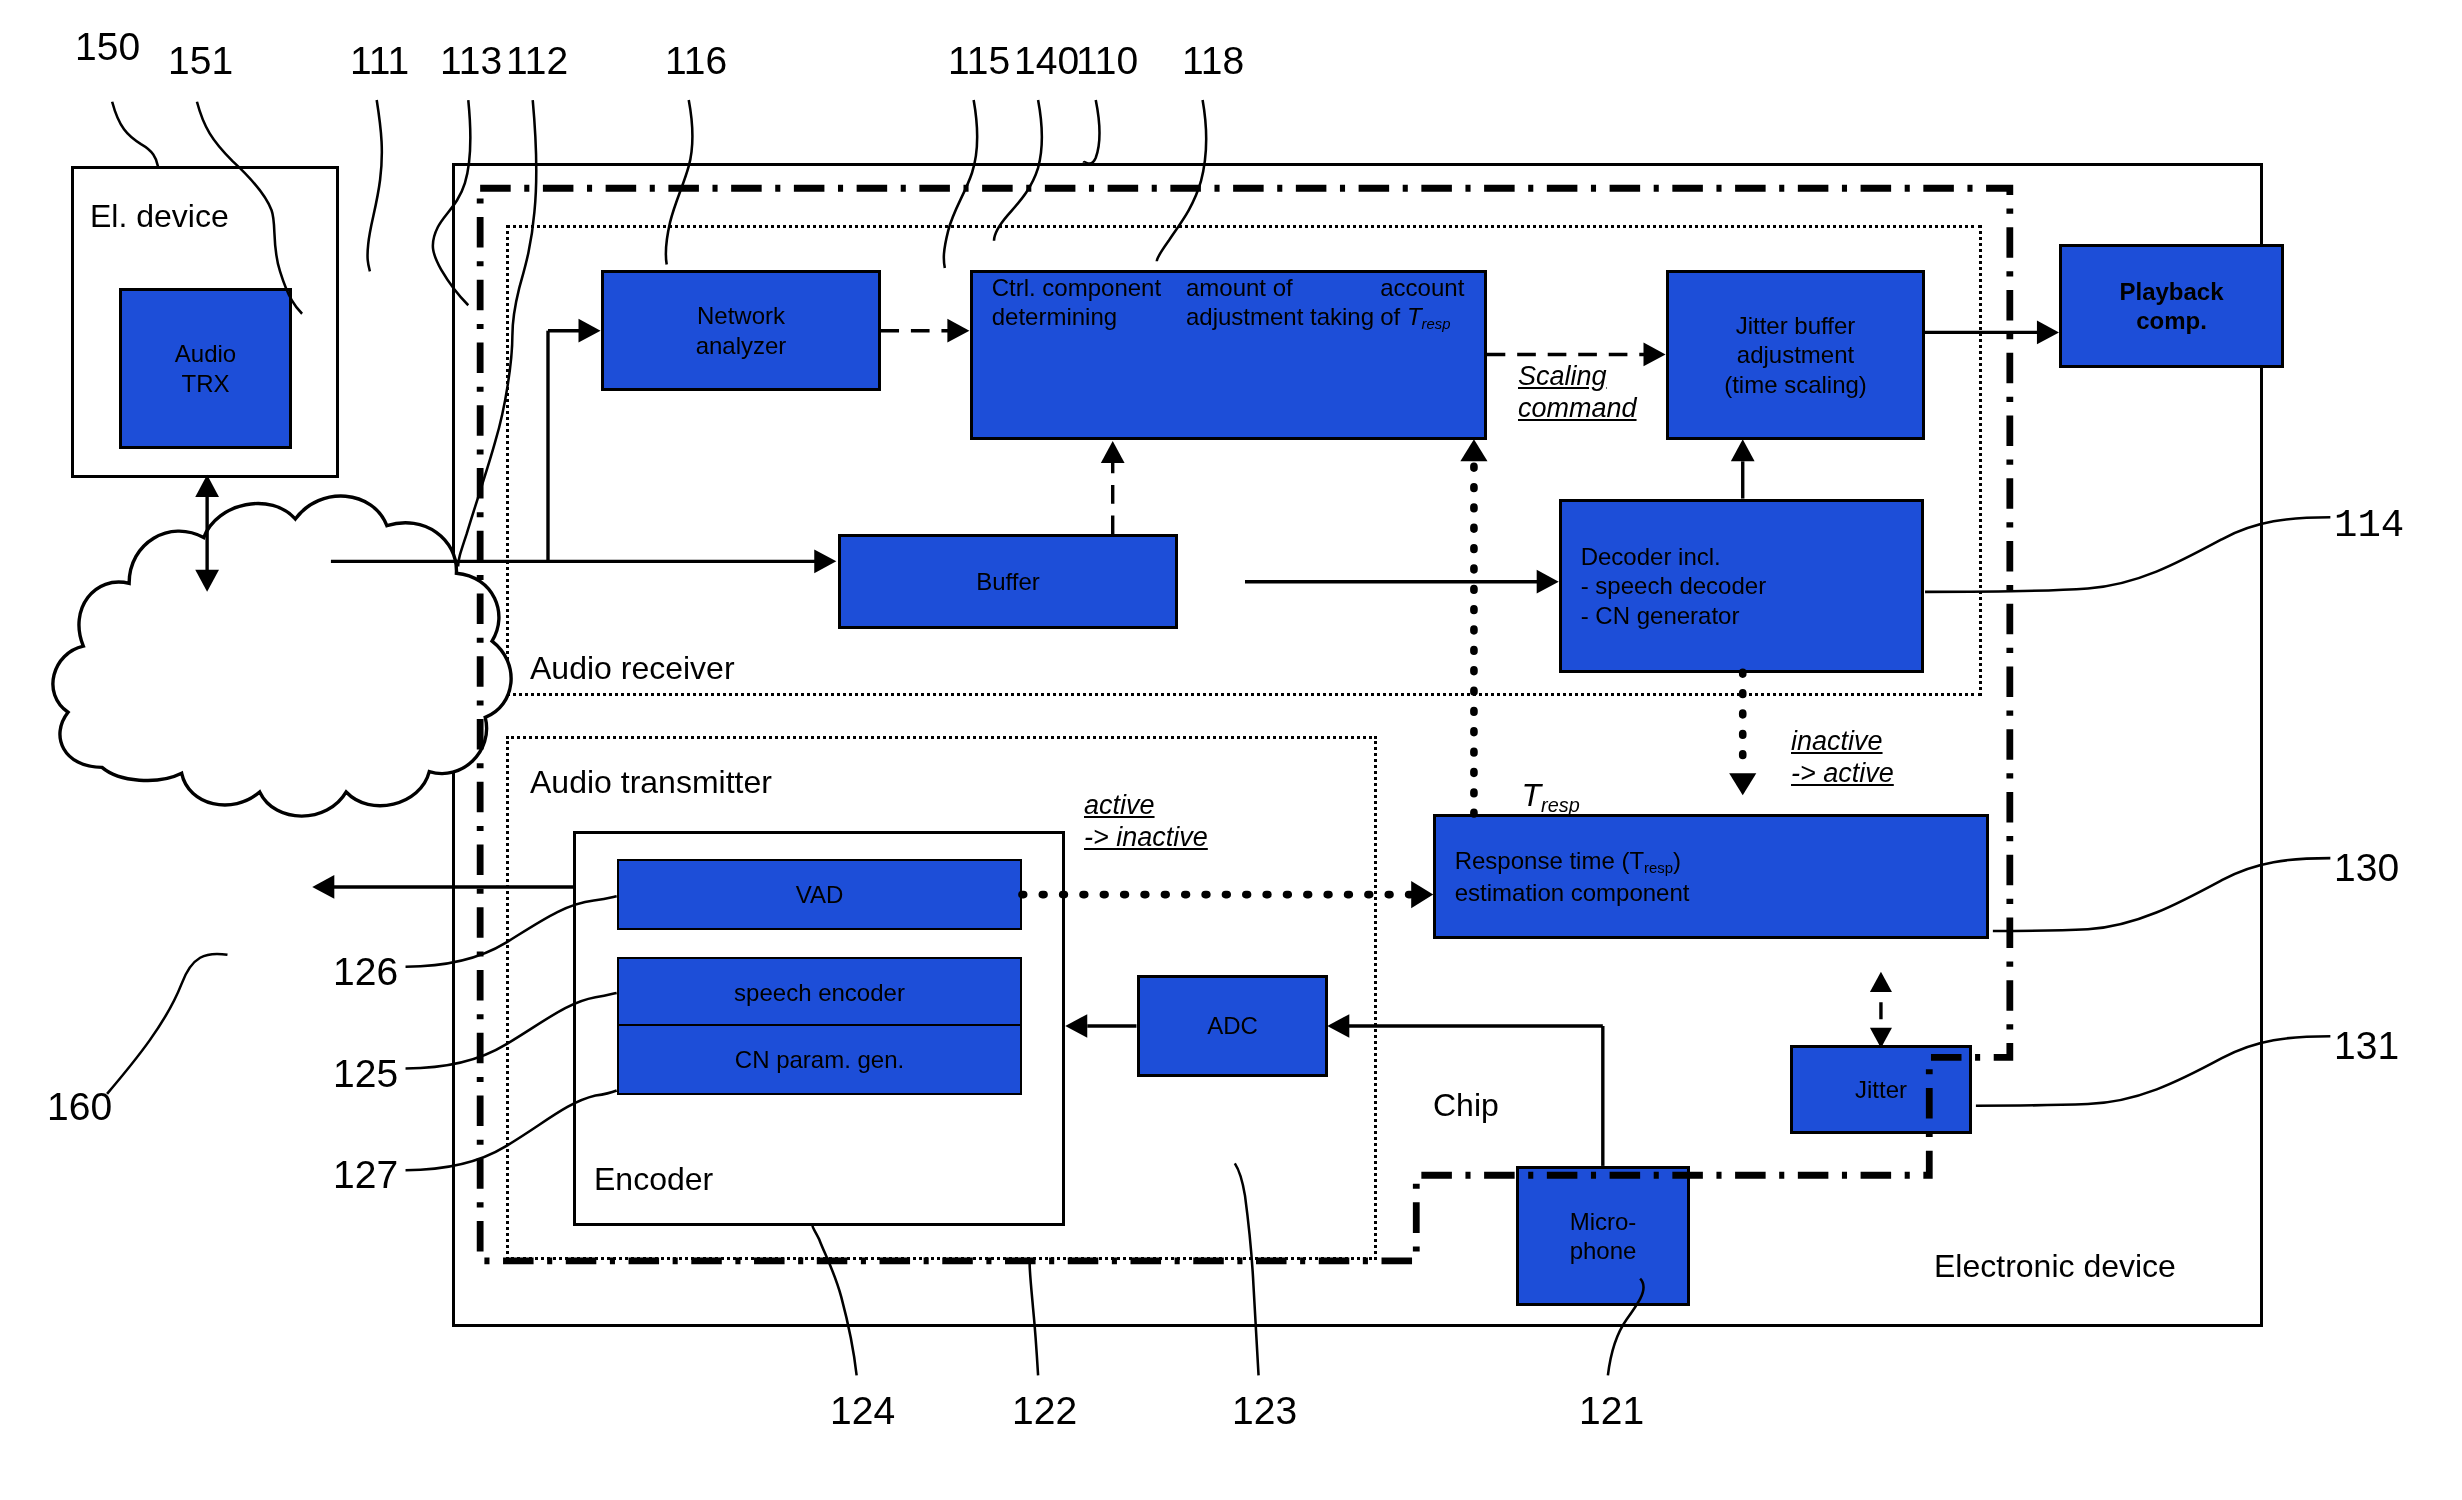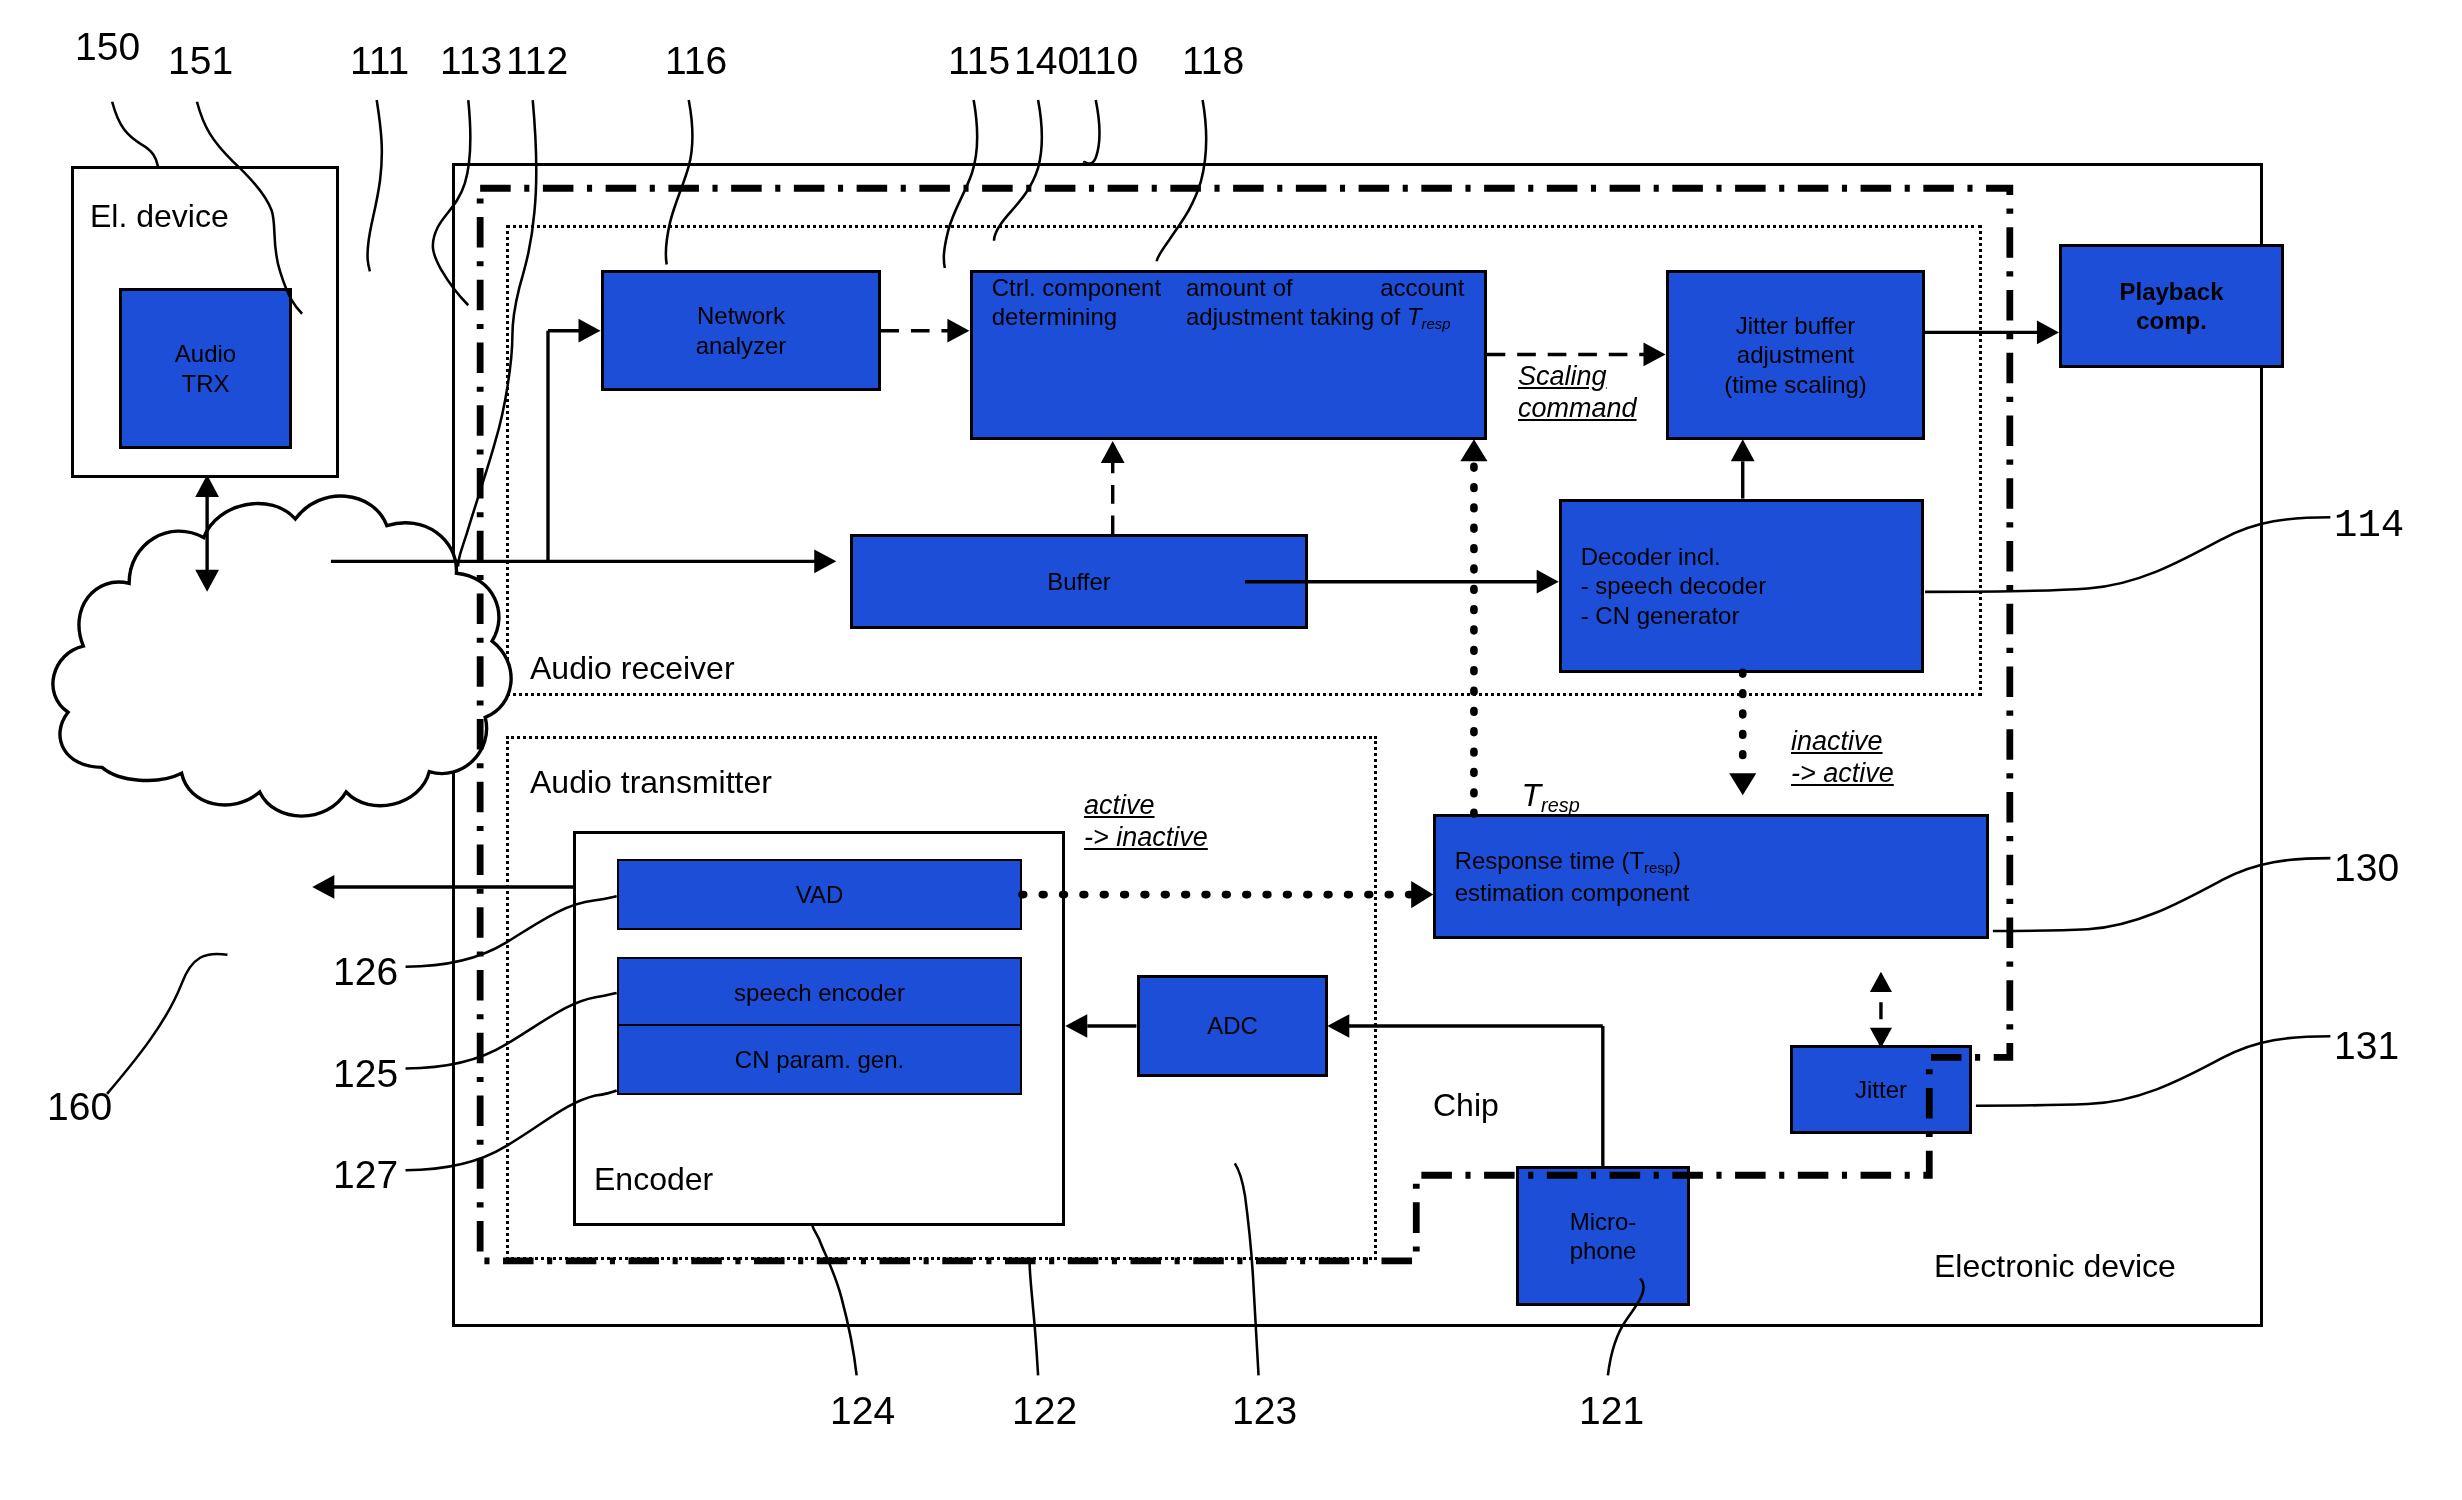--- a/index.html
+++ b/index.html
@@ -78,21 +78,21 @@
     </div>
   </div>
 
   <div class="cap ital" style="left:1518px;top:360px;white-space:pre;">Scaling
 command</div>
 
   <div class="box" style="left:1666px;top:270px;width:259px;height:170px;white-space:pre;">Jitter buffer
 adjustment
 (time scaling)</div>
 
-  <div class="box" style="left:838px;top:534px;width:458px;height:95px;margin-left:12px;">Buffer</div>
+  <div class="box" style="left:838px;top:534px;width:340px;height:95px;">Buffer</div>
 
   <div class="box left" style="left:1559px;top:499px;width:365px;height:174px;flex-direction:column;align-items:flex-start;justify-content:center;">
     <div>Decoder incl.</div>
     <div>- speech decoder</div>
     <div>- CN generator</div>
   </div>
 
   <div class="region r-dotted" style="left:506px;top:736px;width:871px;height:524px;"></div>
   <div class="cap" style="left:530px;top:763px;">Audio transmitter</div>
 

